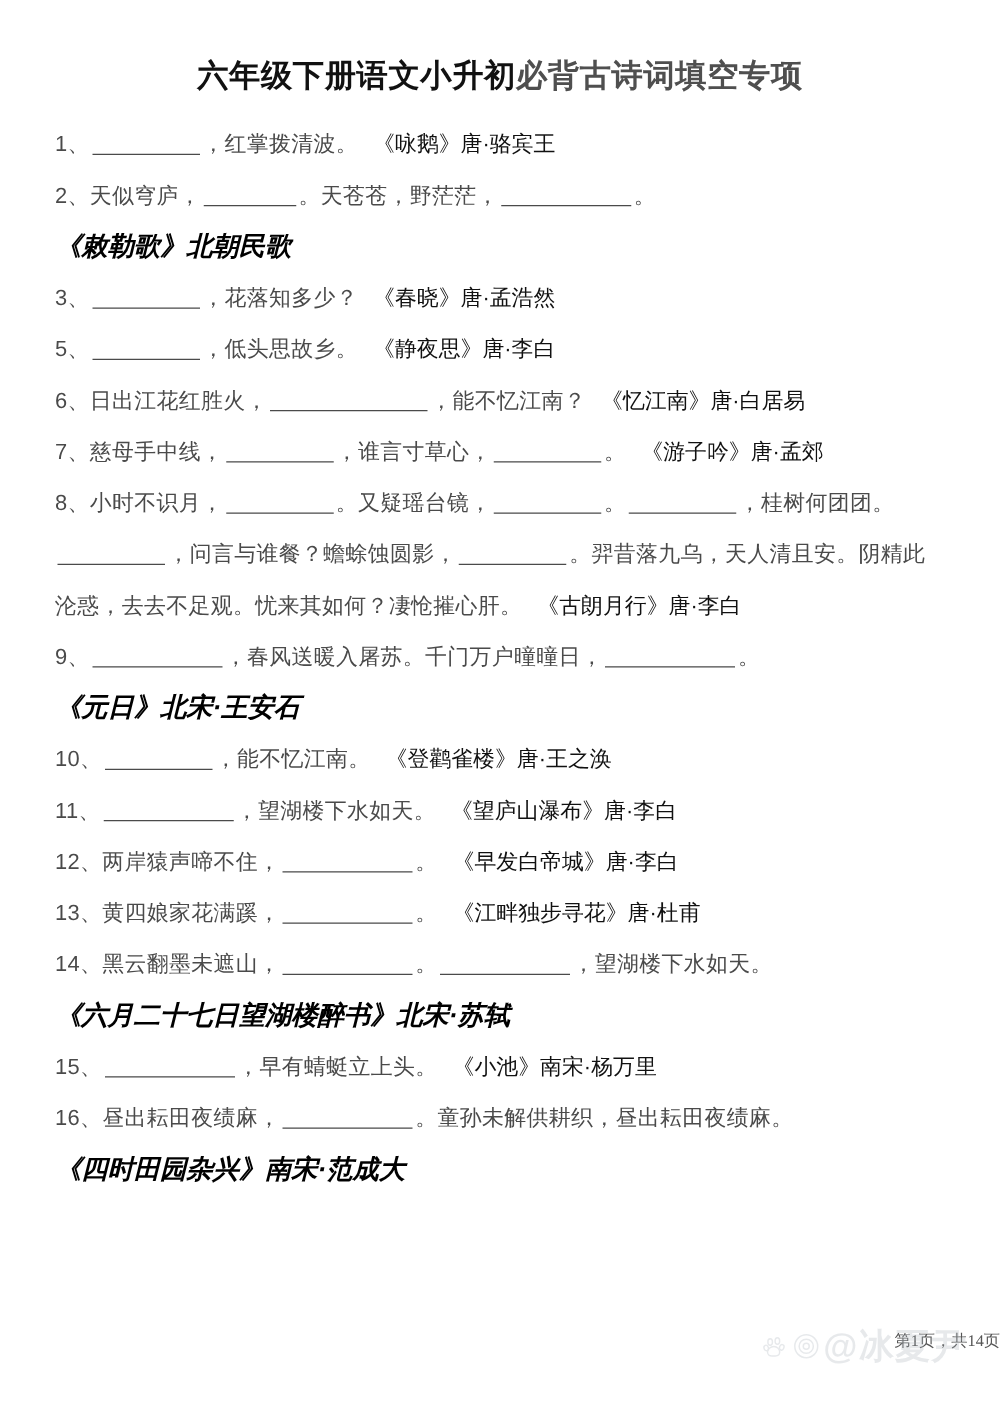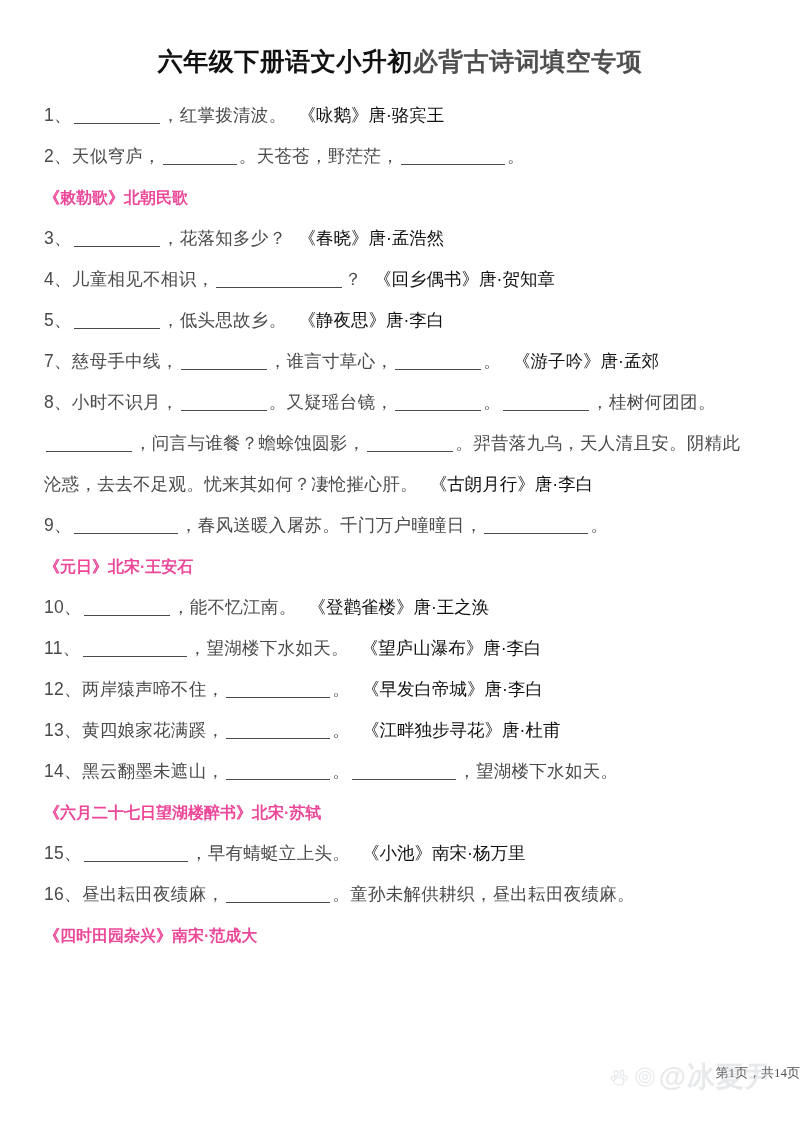--- a/index.html
+++ b/index.html
@@ -66,24 +66,25 @@
   .b-m  { width: 104px; }
   .b-l  { width: 126px; }
 
   
   .src {
     font-weight: normal;
     color: #111111;
     letter-spacing: 0px;
   }
   .src-line {
-    font-size: 16px;
+    font-size: 21px;
     line-height: 41px;
     font-weight: bold;
-    color: #ec4899;
+    color: #000000;
+    font-style: italic;
   }
   .gap-m { display:inline-block; width: 12px; }
 
   
   .footer {
     position: absolute;
     left: 0;
     bottom: 22px;
     width: 800px;
     height: 46px;
@@ -123,22 +124,22 @@
 
   <h1 class="doc-title">
     <span class="title-a">六年级下册语文小升初</span><span class="title-b">必背古诗词填空专项</span>
   </h1>
 
   <div class="content" id="question-list">
       <div class="q-line"><span class="num">1、</span><span class="blank b-s"></span><span>，红掌拨清波。</span><span class="gap-m"></span><span class="src">《咏鹅》唐·骆宾王</span></div>
       <div class="q-line"><span class="num">2、</span><span>天似穹庐，</span><span class="blank b-xs"></span><span>。天苍苍，野茫茫，</span><span class="blank b-m"></span><span>。</span></div>
       <div class="src-line">《敕勒歌》北朝民歌</div>
       <div class="q-line"><span class="num">3、</span><span class="blank b-s"></span><span>，花落知多少？</span><span class="gap-m"></span><span class="src">《春晓》唐·孟浩然</span></div>
-      <div class="q-line"><span class="num">4、</span><span>儿童相见不相识，</span><span class="blank b-l"></span><span>？</span><span class="gap-m"></span><span class="src">《回乡偶书》唐·贺知章</span></div>
       <div class="q-line"><span class="num">5、</span><span class="blank b-s"></span><span>，低头思故乡。</span><span class="gap-m"></span><span class="src">《静夜思》唐·李白</span></div>
+      <div class="q-line"><span class="num">6、</span><span>日出江花红胜火，</span><span class="blank b-l"></span><span>，能不忆江南？</span><span class="gap-m"></span><span class="src">《忆江南》唐·白居易</span></div>
       <div class="q-line"><span class="num">7、</span><span>慈母手中线，</span><span class="blank b-s"></span><span>，谁言寸草心，</span><span class="blank b-s"></span><span>。</span><span class="gap-m"></span><span class="src">《游子吟》唐·孟郊</span></div>
       <div class="q-line"><span class="num">8、</span><span>小时不识月，</span><span class="blank b-s"></span><span>。又疑瑶台镜，</span><span class="blank b-s"></span><span>。</span><span class="blank b-s"></span><span>，桂树何团团。</span><span class="blank b-s"></span><span>，问言与谁餐？蟾蜍蚀圆影，</span><span class="blank b-s"></span><span>。羿昔落九乌，天人清且安。阴精此沦惑，去去不足观。忧来其如何？凄怆摧心肝。</span><span class="gap-m"></span><span class="src">《古朗月行》唐·李白</span></div>
       <div class="q-line"><span class="num">9、</span><span class="blank b-m"></span><span>，春风送暖入屠苏。千门万户曈曈日，</span><span class="blank b-m"></span><span>。</span></div>
       <div class="src-line">《元日》北宋·王安石</div>
       <div class="q-line"><span class="num">10、</span><span class="blank b-s"></span><span>，能不忆江南。</span><span class="gap-m"></span><span class="src">《登鹳雀楼》唐·王之涣</span></div>
       <div class="q-line"><span class="num">11、</span><span class="blank b-m"></span><span>，望湖楼下水如天。</span><span class="gap-m"></span><span class="src">《望庐山瀑布》唐·李白</span></div>
       <div class="q-line"><span class="num">12、</span><span>两岸猿声啼不住，</span><span class="blank b-m"></span><span>。</span><span class="gap-m"></span><span class="src">《早发白帝城》唐·李白</span></div>
       <div class="q-line"><span class="num">13、</span><span>黄四娘家花满蹊，</span><span class="blank b-m"></span><span>。</span><span class="gap-m"></span><span class="src">《江畔独步寻花》唐·杜甫</span></div>
       <div class="q-line"><span class="num">14、</span><span>黑云翻墨未遮山，</span><span class="blank b-m"></span><span>。</span><span class="blank b-m"></span><span>，望湖楼下水如天。</span></div>
       <div class="src-line">《六月二十七日望湖楼醉书》北宋·苏轼</div>

